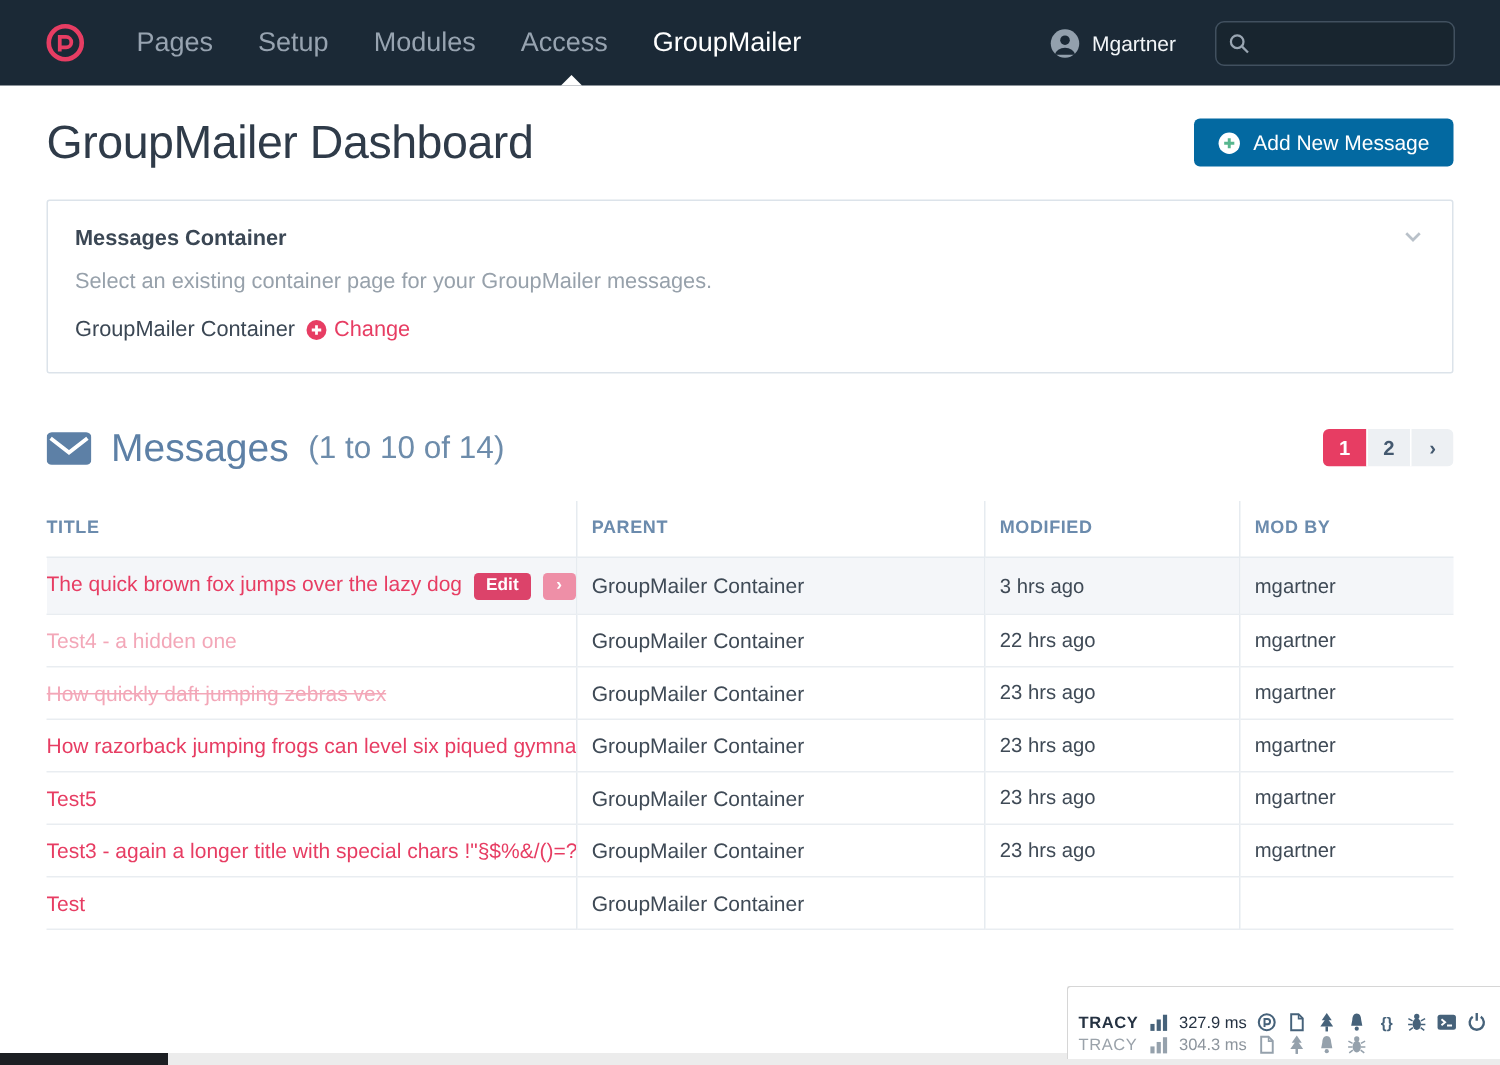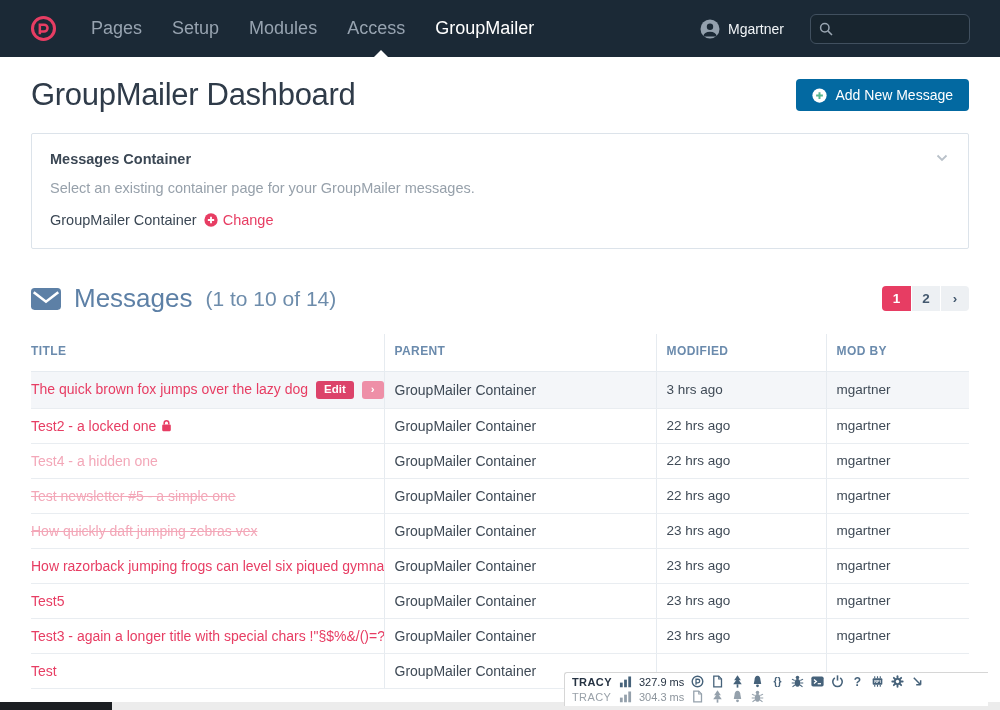--- a/index.html
+++ b/index.html
@@ -70,23 +70,23 @@
   .badge { display:inline-block; color:#fff; font-size:11.5px; font-weight:bold; border-radius:3px;
     padding:3px 8px 3px; margin-left:8px; vertical-align:1px; cursor:pointer; line-height:1; }
   .badge-edit { background:#dc436a; }
   .badge-more { background:#ee8fa7; padding:3px 9px; }
 
   
   .hscrollbar { position:fixed; left:0; bottom:0; width:1000px; height:8px; background:#ececec; z-index:5; }
   .hscroll-thumb { position:absolute; left:0; top:0; width:112px; height:8px; background:#1c1f23; }
 
   
-  .tracy { position:fixed; right:12px; bottom:4px; width:424px; background:rgba(255,255,255,.96);
+  .tracy { position:fixed; right:0; bottom:4px; width:289px; background:rgba(255,255,255,.96);
     border:1px solid #d6d6d6; border-right:none; border-bottom:none; border-top-left-radius:3px;
-    z-index:10; padding:1px 4px 2px 7px; }
+    z-index:10; padding:16px 4px 2px 7px; }
   .trow { display:flex; align-items:center; height:15px; gap:7px; font-size:11px; color:#253242; }
   .trow .tlabel { font-weight:bold; letter-spacing:.4px; width:40px; flex:none; }
   .trow .ticon { width:13px; height:13px; flex:none; fill:currentColor; color:#46627a; cursor:pointer; }
   .trow .meter { cursor:default; }
   .trow .ttime { white-space:nowrap; }
   .trow.ajax { color:#8d959d; }
   .trow.ajax .tlabel { font-weight:normal; color:#9aa2aa; }
   .trow.ajax .ticon { color:#95a1ac; }
   .ticons { display:flex; align-items:center; gap:7px; }
 </style>
@@ -273,48 +273,30 @@
     <tbody>
   <tr class="highlight">
     <td class="c-title">
       <a class="title-link">The quick brown fox jumps over the lazy dog</a><span><span class="badge badge-edit">Edit</span><span class="badge badge-more">›</span></span>
     </td>
     <td class="c-parent">GroupMailer Container</td>
     <td class="c-mod">3 hrs ago</td>
     <td class="c-by">mgartner</td>
   </tr>
 
-  <tr>
-    <td class="c-title">
-      <a class="title-link">Test2 - a locked one</a><svg class="lock" style="display: inline-block;">
-              <use href="#i-lock"></use>
-            </svg><span></span>
+
+  <tr class="hidden-page">
+    <td class="c-title">
+      <a class="title-link">Test4 - a hidden one</a><span></span>
     </td>
     <td class="c-parent">GroupMailer Container</td>
     <td class="c-mod">22 hrs ago</td>
     <td class="c-by">mgartner</td>
   </tr>
 
-  <tr class="hidden-page">
-    <td class="c-title">
-      <a class="title-link">Test4 - a hidden one</a><span></span>
-    </td>
-    <td class="c-parent">GroupMailer Container</td>
-    <td class="c-mod">22 hrs ago</td>
-    <td class="c-by">mgartner</td>
-  </tr>
-
-  <tr class="trashed">
-    <td class="c-title">
-      <a class="title-link">Test newsletter #5 - a simple one</a><span></span>
-    </td>
-    <td class="c-parent">GroupMailer Container</td>
-    <td class="c-mod">22 hrs ago</td>
-    <td class="c-by">mgartner</td>
-  </tr>
 
 
   <tr class="trashed">
     <td class="c-title">
       <a class="title-link">How quickly daft jumping zebras vex</a><span></span>
     </td>
     <td class="c-parent">GroupMailer Container</td>
     <td class="c-mod">23 hrs ago</td>
     <td class="c-by">mgartner</td>
   </tr>

